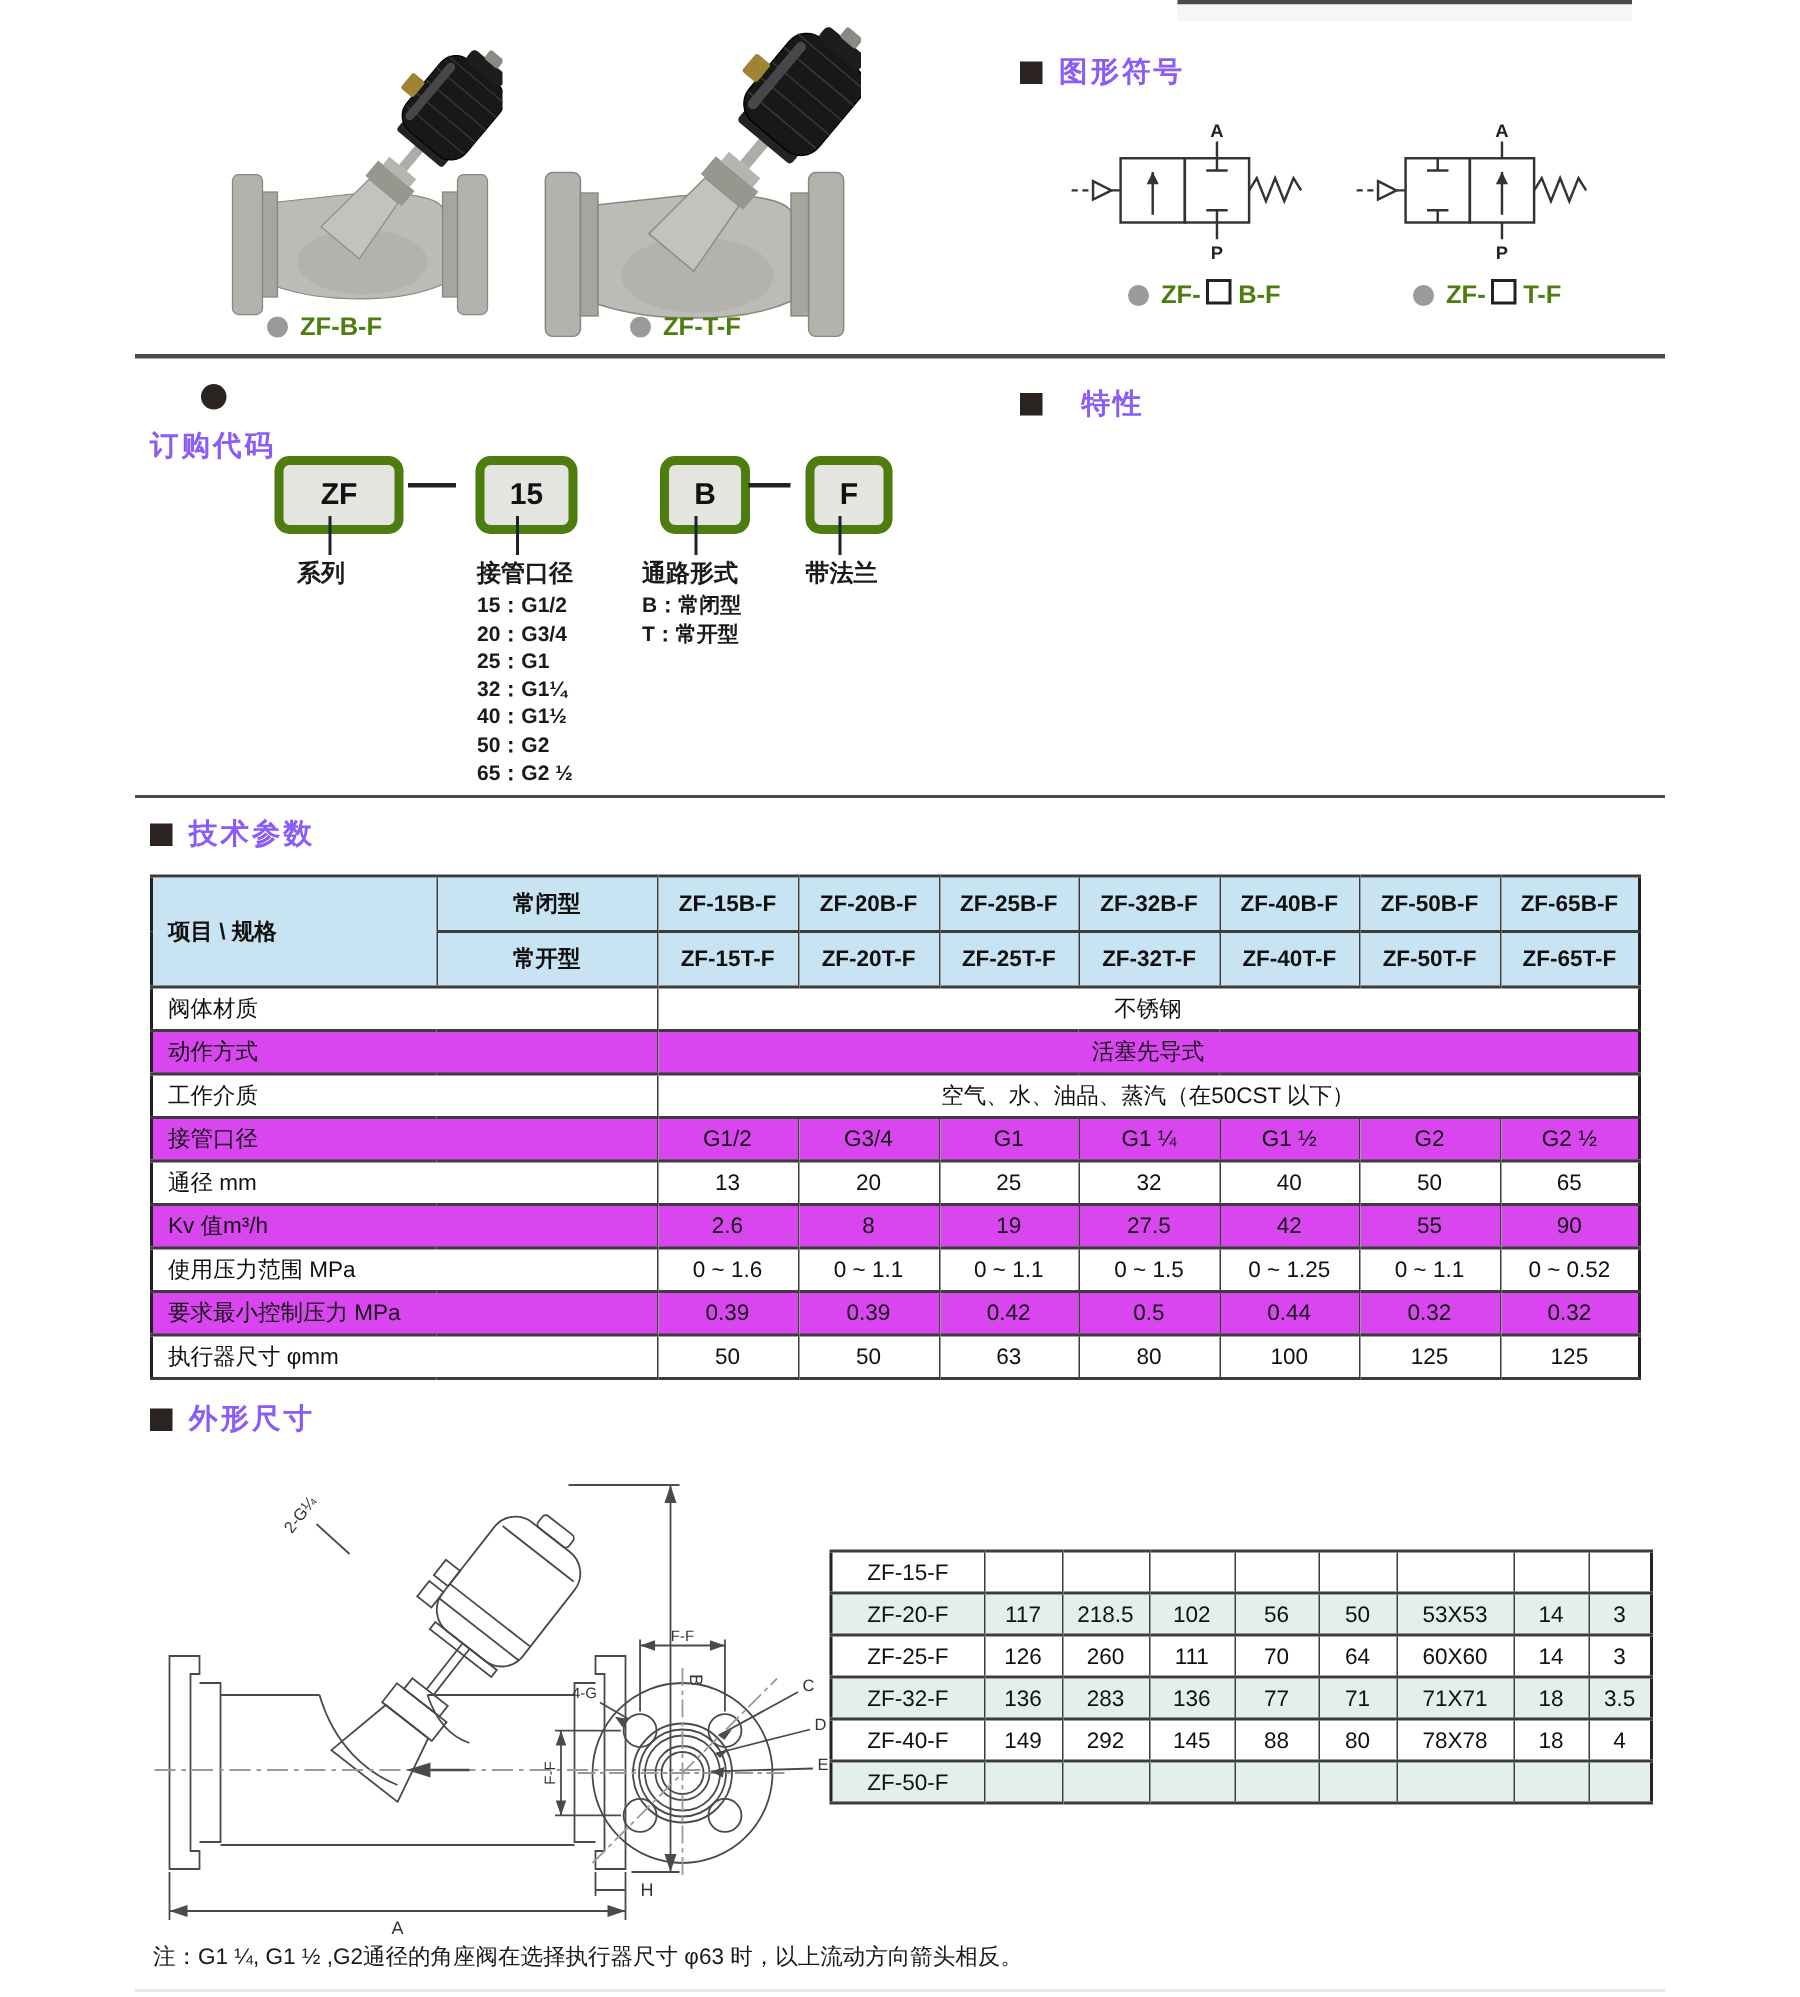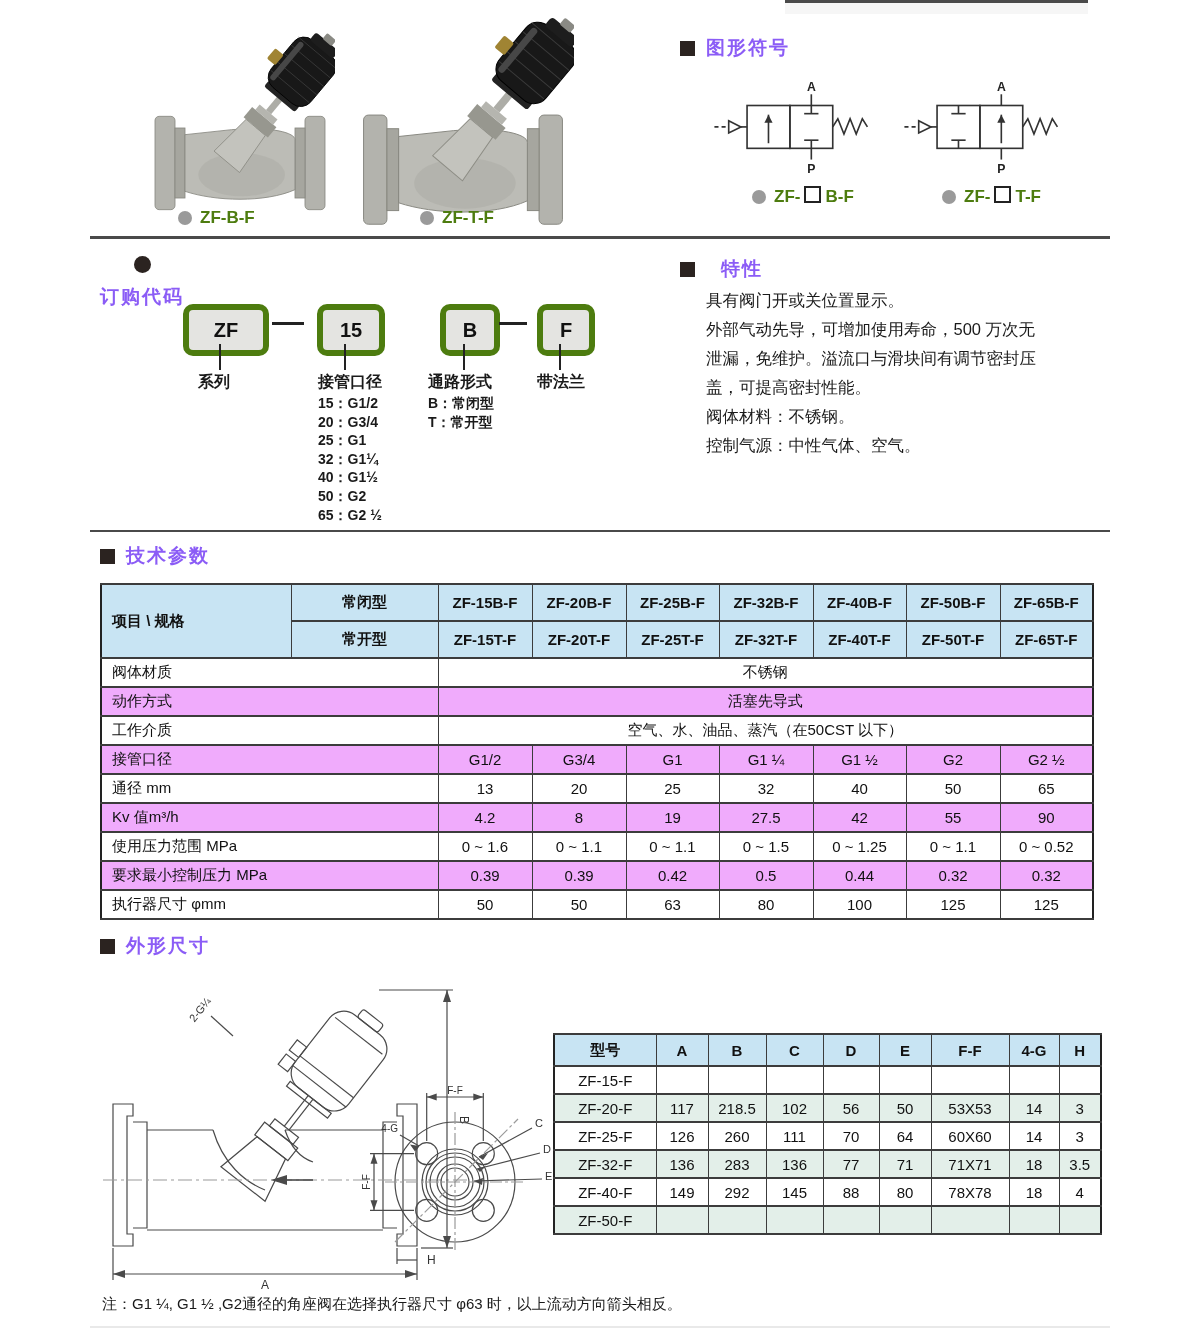--- a/index.html
+++ b/index.html
@@ -18,21 +18,21 @@
   .vline{position:absolute;width:2px;background:#222;}
   .hdash{position:absolute;height:3px;background:#222;}
   .order-label{position:absolute;font-size:16px;font-weight:bold;color:#1a1a1a;}
   .opt{font-size:14px;font-weight:bold;line-height:18.6px;color:#1a1a1a;white-space:pre;}
   .feat-line{font-size:16.5px;line-height:29px;color:#1a1a1a;white-space:pre;}
   table.datatable{border-collapse:collapse;table-layout:fixed;border:2px solid #222;}
   .datatable td{border:1px solid #3c3c3c;border-top-width:2px;border-bottom-width:2px;
                 font-size:15px;text-align:center;padding:0 2px;white-space:nowrap;overflow:hidden;color:#111;}
   .datatable td.hd{background:#c8e4f3;font-weight:bold;font-size:15px;}
   .datatable td.lbl{text-align:left;padding-left:10px;}
-  #tech-table tr.stripe td{background:#f0abfc;margin-top:48px;}
+  #tech-table tr.stripe td{background:#d946ef;margin-top:48px;}
   #dim-table tr.stripe td{background:#e3efe9;}
   .note{position:absolute;font-size:15px;color:#1a1a1a;}
   svg text{font-family:"Liberation Sans",sans-serif;}
 </style>
 </head>
 <body>
 
 <div class="page">
 
   <div class="abs" style="left:785px;top:0;width:303px;height:3px;background:#4a4a4a;"></div>
@@ -188,28 +188,20 @@
   </div>
   <div class="abs" style="left:428px;top:394px;">
     <div class="opt">B：常闭型</div>
     <div class="opt">T：常开型</div>
   </div>
 
   <div class="abs sec-title" style="left:680px;top:256px;gap:26px;">
     <span class="sq"></span>
     <span>特性</span>
   </div>
-  <div class="abs" style="left:706px;top:286px;width:420px;">
-    <div class="feat-line">具有阀门开或关位置显示。</div>
-    <div class="feat-line">外部气动先导，可增加使用寿命，500 万次无</div>
-    <div class="feat-line">泄漏，免维护。溢流口与滑块间有调节密封压</div>
-    <div class="feat-line">盖，可提高密封性能。</div>
-    <div class="feat-line">阀体材料：不锈钢。</div>
-    <div class="feat-line">控制气源：中性气体、空气。</div>
-  </div>
 
   <div class="hrule" style="left:90px;top:530px;width:1020px;height:2px;"></div>
 
   <div class="abs sec-title" style="left:100px;top:543px;">
     <span class="sq"></span>
     <span>技术参数</span>
   </div>
 
   <table id="tech-table" class="abs datatable" style="left:100px;top:583px;width:992px;">
     <colgroup>
@@ -272,21 +264,21 @@
           <td>13</td>
           <td>20</td>
           <td>25</td>
           <td>32</td>
           <td>40</td>
           <td>50</td>
           <td>65</td>
         </tr>
         <tr class="stripe" style="height: 29px;">
           <td class="lbl" colspan="2">Kv 值m³/h</td>
-          <td>4.2</td>
+          <td>2.6</td>
           <td>8</td>
           <td>19</td>
           <td>27.5</td>
           <td>42</td>
           <td>55</td>
           <td>90</td>
         </tr>
         <tr style="height: 29px;">
           <td class="lbl" colspan="2">使用压力范围 MPa</td>
           <td>0 ~ 1.6</td>
@@ -434,31 +426,20 @@
         <col style="width:52px">
         <col style="width:58px">
         <col style="width:57px">
       <col style="width:56px">
         <col style="width:52px">
         <col style="width:78px">
         <col style="width:50px">
         <col style="width:42px">
     </colgroup>
     <tbody>
-        <tr style="height: 32px;">
-          <td class="hd">型号</td>
-          <td class="hd">A</td>
-          <td class="hd">B</td>
-          <td class="hd">C</td>
-          <td class="hd">D</td>
-          <td class="hd">E</td>
-          <td class="hd">F-F</td>
-          <td class="hd">4-G</td>
-          <td class="hd">H</td>
-        </tr>
         <tr style="height: 28px;">
           <td>ZF-15-F</td>
           <td></td>
           <td></td>
           <td></td>
           <td></td>
           <td></td>
           <td></td>
           <td></td>
           <td></td>

